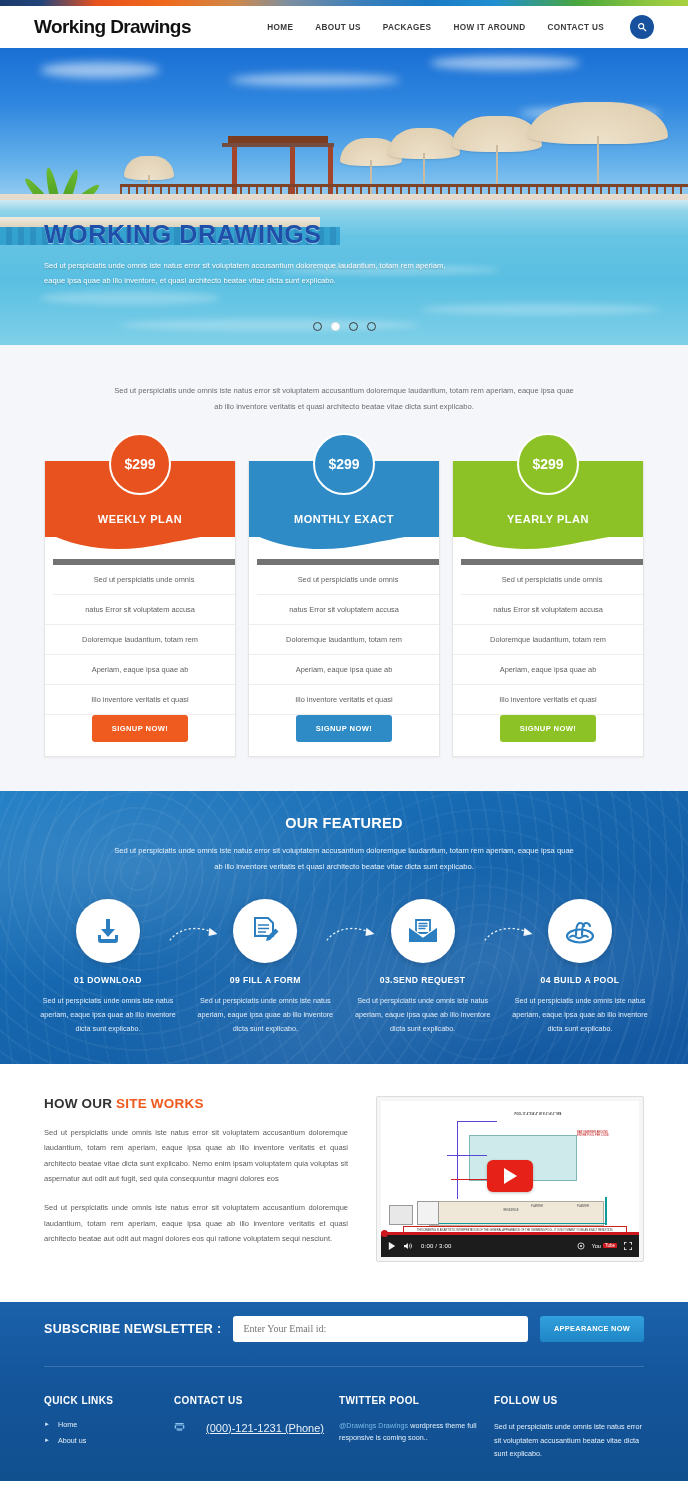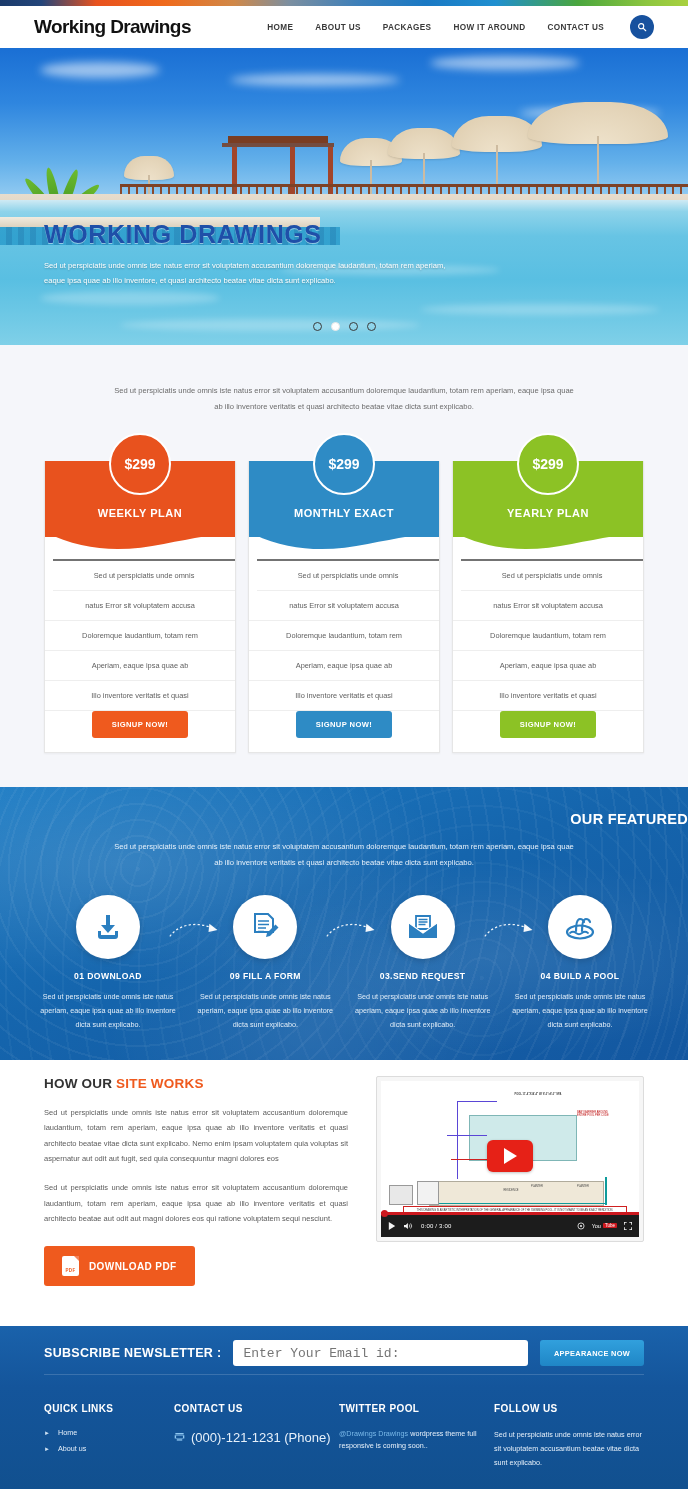--- a/index.html
+++ b/index.html
@@ -165,31 +165,31 @@
   .plan-head svg { position: absolute; left: 0; bottom: -17px; width: 100%; height: 22px; display:block; }
   .plan-badge {
     position: absolute; left: 50%; top: -28px; transform: translateX(-50%);
     width: 62px; height: 62px; border-radius: 50%;
     border: 2px solid #fff;
     display: flex; align-items: center; justify-content: center;
     color: #fff; font-size: 14px; font-weight: bold;
     z-index: 3;
   }
   .plan-name {
-    position: absolute; left: 0; right: 0; top: 46px;
+    position: absolute; left: 0; right: 0; top: 52px;
     text-align: center; color: #fff; font-size: 11px;
     font-weight: bold; letter-spacing: .5px; z-index: 2;
   }
   .plan-features { margin-top: 22px; }
   .plan-features li {
     list-style: none; text-align: center;
     font-size: 7.4px; color: #5e5e5e;
     padding: 10px 8px; border-bottom: 1px solid #eeeeee;
   }
-  .plan-features li:first-child { border-top: 2px solid #737373; margin-left: 8px; }
+  .plan-features li:first-child { border-top: 6px solid #737373; margin-left: 8px; }
   .plan-cta { text-align: center; }
   .plan-cta button {
     border: none; cursor: pointer; color: #fff;
     font-size: 7.6px; font-weight: bold; letter-spacing: .4px;
     padding: 9px 20px; border-radius: 3px;
   }
 
   
   .section-featured {
     position: relative; padding: 24px 0 28px;
@@ -199,21 +199,21 @@
       radial-gradient(ellipse at 45% 90%, rgba(255,255,255,.09), transparent 38%),
       linear-gradient(160deg, #1d7cc4 0%, #1565ad 45%, #1357a0 100%);
     overflow: hidden;
   }
   .section-featured::before {
     content:""; position:absolute; inset:0; opacity:.17;
     background:
       repeating-radial-gradient(circle at 20% 30%, rgba(255,255,255,.30) 0 2px, transparent 2px 16px),
       repeating-radial-gradient(circle at 70% 70%, rgba(255,255,255,.22) 0 2px, transparent 2px 19px);
   }
-  .section-featured .sec-title { color: #fff; position: relative; text-align: right; }
+  .section-featured .sec-title { color: #fff; position: relative; }
   .section-featured .sec-desc { color: #e6f1fb; position: relative; }
   .steps {
     position: relative; margin: 24px auto 0; width: 620px;
     display: flex; justify-content: space-between;
   }
   .step { width: 148px; text-align: center; position: relative; }
   .step-circle {
     width: 64px; height: 64px; border-radius: 50%;
     background: #fff; margin: 0 auto;
     display: flex; align-items: center; justify-content: center;
@@ -227,21 +227,21 @@
   .step-text {
     margin-top: 9px; font-size: 7.2px; line-height: 1.95; color: #e1edf8;
     padding: 0 4px;
   }
   .arrow {
     position: absolute; top: 24px; width: 54px; height: 24px;
   }
   .arrow svg { width: 100%; height: 100%; }
 
   
-  .section-how { padding: 16px 0 40px; background: #fff; }
+  .section-how { padding: 32px 0 40px; background: #fff; }
   .how-wrap { width: 600px; margin: 0 auto; display: flex; gap: 28px; }
   .how-left { width: 305px; }
   .how-title { font-size: 13.5px; font-weight: bold; color: #333; letter-spacing:.2px;}
   .how-title em { font-style: normal; color: #ef5a1e; }
   .how-left p {
     margin-top: 14px; font-size: 7.5px; line-height: 2.05; color: #5c5c5c;
     text-align: justify;
   }
   .download-btn {
     margin-top: 20px; display: inline-flex; align-items: center; gap: 10px;
@@ -304,27 +304,27 @@
   .yt-logo { color:#fff; font-size:5.5px; display:flex; align-items:center; gap:2px; }
   .yt-logo .tube { background:#cc181e; color:#fff; font-size:4.5px; padding:0 2px; border-radius:1px; }
 
   
   .newsletter {
     background: linear-gradient(to bottom,#1a62ab,#14559b);
     padding: 14px 0 12px;
   }
   .nl-wrap {
     width: 600px; margin: 0 auto; display: flex; align-items: center; gap: 12px;
-    padding-bottom: 8px; border-bottom: 1px solid rgba(255,255,255,.16);
+    padding-bottom: 24px; border-bottom: 1px solid rgba(255,255,255,.16);
   }
   .nl-label { color:#fff; font-size: 12.5px; font-weight: bold; letter-spacing:.3px; white-space:nowrap;}
   .nl-input {
     flex: 1; height: 26px; border: none; border-radius: 3px;
-    padding: 0 10px; font-size: 13px; color: #555;
-    font-family: Liberation Mono, monospace;
+    padding: 0 10px; font-size: 10px; color: #555;
+    font-family: Liberation Serif, serif;
   }
   .nl-btn {
     height: 26px; padding: 0 14px; border: none; cursor: pointer;
     background: linear-gradient(to bottom,#31a0dd,#1f86c6);
     color: #fff; font-size: 7.4px; font-weight: bold; letter-spacing: .3px;
     border-radius: 3px;
   }
 
   
   .footer {
@@ -340,22 +340,22 @@
   .fcol h4 {
     font-size: 10px; font-weight: bold; letter-spacing: .4px; margin-bottom: 14px;
   }
   .fcol ul li {
     list-style: none; display: flex; align-items: center; gap: 8px;
     margin-bottom: 7px; font-size: 7.2px; color: #e6f0fa;
   }
   .fcol ul li .car { color:#cfe2f4; font-size: 6px; }
   .fcol ul li a { color:#e6f0fa; text-decoration:none; }
   .contact-row {
-    display: flex; align-items: flex-start; gap: 6px; margin-bottom: 9px;
-    font-size: 13px; color: #e6f0fa; line-height: 1.5;
+    display: flex; align-items: flex-start; gap: 21px; margin-bottom: 9px;
+    font-size: 11px; color: #e6f0fa; line-height: 1.5; text-decoration: underline;
   }
   .contact-row .ci { width: 11px; flex: 0 0 11px; }
   .contact-row .ci svg { width: 11px; height: 11px; fill: #8dc6f0; }
   .tweet { margin-bottom: 12px; font-size: 7.2px; line-height: 1.65; color:#e6f0fa; }
   .tweet .handle { color: #79b8e8; }
   .fcol.follow p { font-size: 7.2px; line-height: 1.9; color:#e6f0fa; }
 </style>
 </head>
 <body>
 
@@ -635,24 +635,20 @@
   </section>
 
   <section class="section-how">
     <div class="how-wrap">
       <div class="how-left">
         <h3 class="how-title">
           <span>HOW OUR </span><em>SITE WORKS</em>
         </h3>
         <p>Sed ut perspiciatis unde omnis iste natus error sit voluptatem accusantium doloremque laudantium, totam rem aperiam, eaque ipsa quae ab illo inventore veritatis et quasi architecto beatae vitae dicta sunt explicabo. Nemo enim ipsam voluptatem quia voluptas sit aspernatur aut odit aut fugit, sed quia consequuntur magni dolores eos</p>
         <p>Sed ut perspiciatis unde omnis iste natus error sit voluptatem accusantium doloremque laudantium, totam rem aperiam, eaque ipsa quae ab illo inventore veritatis et quasi architecto beatae aut odit aut  magni dolores eos qui ratione voluptatem sequi nesciunt.</p>
-        <button class="download-btn">
-          <span class="pdf-ico"></span>
-          <span>DOWNLOAD PDF</span>
-        </button>
       </div>
 
       <div class="how-right">
         <div class="video-box">
           <div class="video-inner">
             <div class="blue-print">
               <div class="bp-deck"></div>
               <div class="bp-pool"></div>
               <div class="bp-house"></div>
               <div class="bp-txt" style="left:112px;top:12px;text-align:center;width:90px;font-weight:bold;">POOL  11'-4"X34'-4"  W/ 8'-0"x8'-0" SPA</div>

